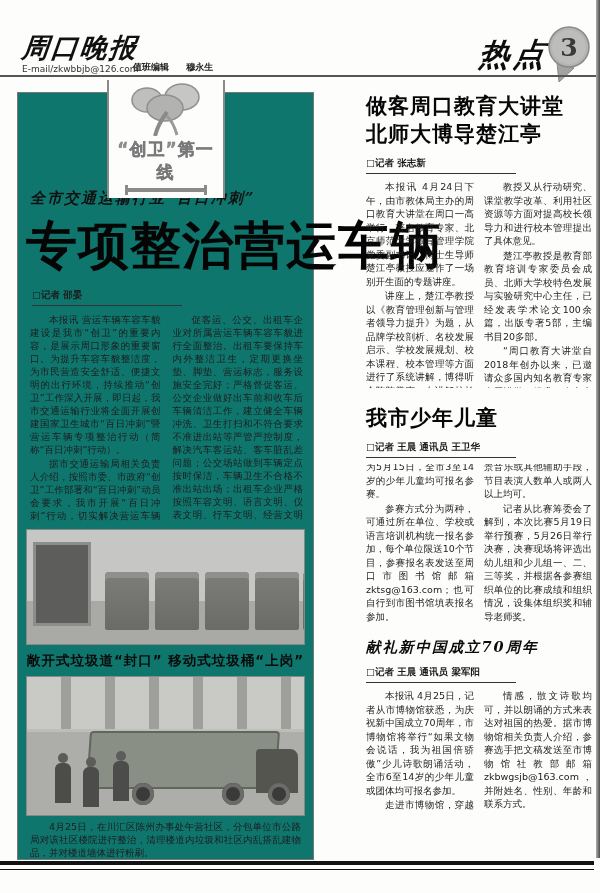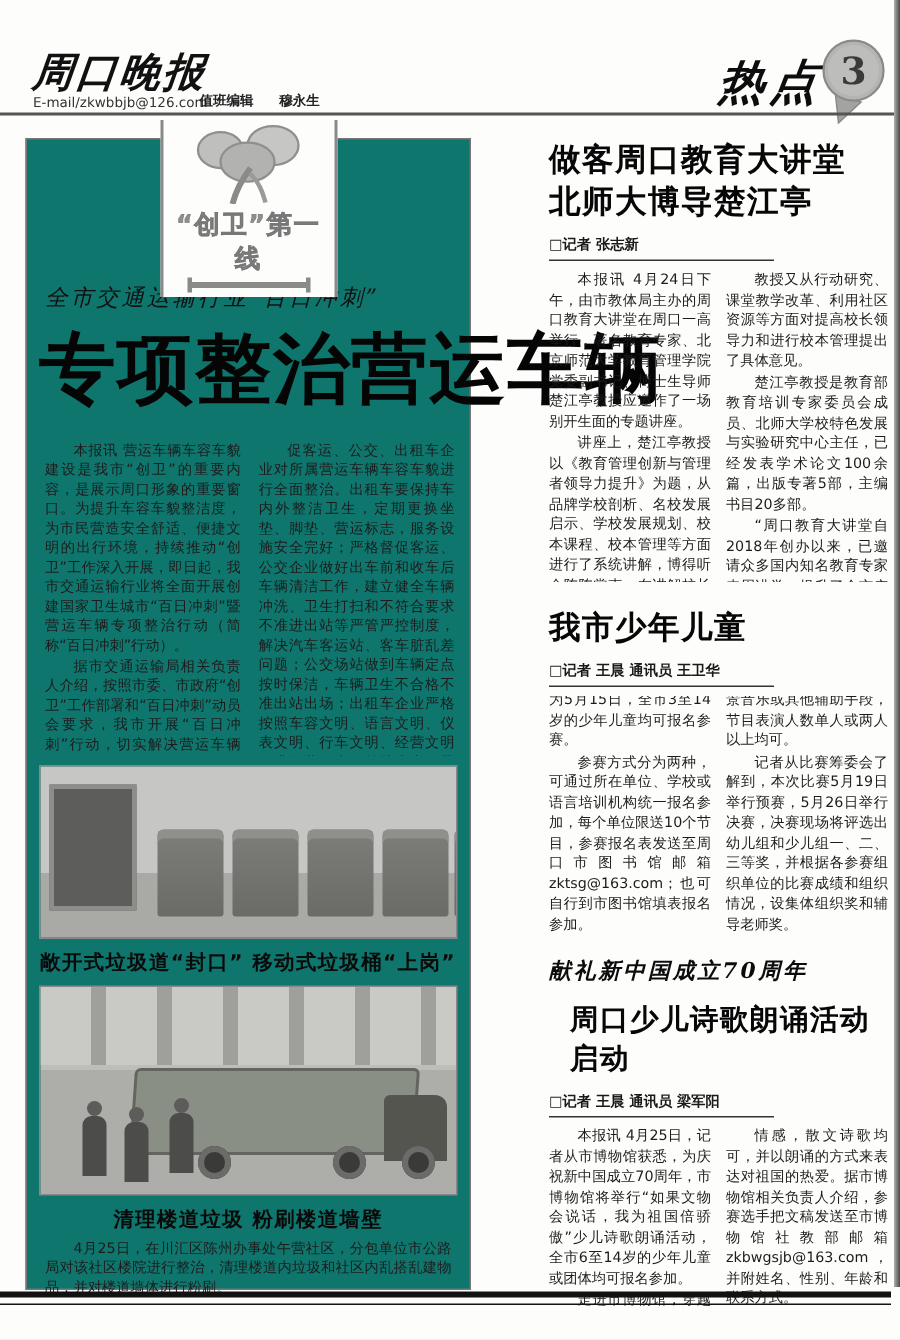--- a/index.html
+++ b/index.html
@@ -19,21 +19,21 @@
 
   
   .left-box { position:absolute; left:17px; top:92px; width:297px; height:768px; border:1.5px solid #777; background:#0f766e; }
   .badge { position:absolute; left:50%; top:-13px; transform:translateX(-50%); width:118px; background:#fdfdfc; border-left:2px solid #8a8a8a; border-right:2px solid #8a8a8a; text-align:center; padding:2px 0 6px 0; }
   .badge-tree { display:block; margin:0 auto; }
   .badge-label { display:block; font-size:17px; font-weight:900; color:#8f8f8f; letter-spacing:1px; margin-top:2px; -webkit-text-stroke:0.4px #777; }
   .badge-bar { display:block; margin:4px auto 0; width:78px; height:4px; background:#8a8a8a; position:relative; }
   .badge-bar::before,.badge-bar::after{content:"";position:absolute;top:-3px;width:3px;height:10px;background:#8a8a8a;}
   .badge-bar::before{left:-2px;} .badge-bar::after{right:-2px;}
 
-  .kicker { margin:96px 0 4px 12px; font-family:"DejaVu Serif","Liberation Serif",serif; font-style:italic; font-weight:normal; font-size:15px; letter-spacing:2px; color:#111; }
+  .kicker { margin:96px 0 4px 12px; font-family:"DejaVu Serif","Liberation Serif",serif; font-style:italic; font-weight:bold; font-size:15px; letter-spacing:2px; color:#111; }
   .headline { margin:2px 6px 8px 8px; font-size:51px; font-weight:900; letter-spacing:1px; color:#050505; white-space:nowrap; }
   .lead-byline { margin:4px 14px 2px 14px; width:150px; font-size:9.5px; font-weight:bold; border-bottom:1px solid #333; padding-bottom:3px; }
   .lead-cols { display:flex; gap:12px; padding:5px 10px 0 12px; height:215px; overflow:hidden; }
   .col { flex:1; font-size:9.5px; line-height:13px; text-align:justify; color:#1c1c1c; }
   .col p { text-indent:2em; margin-bottom:1px; }
 
   
   .photo { position:relative; margin:6px 8px 0 8px; border:1px solid #888; overflow:hidden; }
   .photo1 { height:116px; background:linear-gradient(#c6c6c4 0 62%, #a9a9a6 62% 100%); }
   .doorway { position:absolute; left:6px; bottom:18px; width:58px; height:84px; background:#5d5d5b; border:3px solid #8d8d8a; }
@@ -98,20 +98,21 @@
         <ellipse cx="38" cy="26" rx="18" ry="13" fill="#b2b2b0" stroke="#8f8f8d" stroke-width="1.5"></ellipse>
         <path d="M40 30 C34 38 30 46 28 54" stroke="#8a8a88" stroke-width="4" fill="none"></path>
         <path d="M40 34 C46 40 48 46 50 53" stroke="#9a9a98" stroke-width="3" fill="none"></path>
       </svg>
       <span class="badge-label">“创卫”第一线</span>
       <span class="badge-bar"></span>
     </div>
 
     <div class="kicker">全市交通运输行业“百日冲刺”</div>
     <div class="headline">专项整治营运车辆</div>
+    <div class="lead-byline">□记者 邵晏</div>
 
     <div class="lead-cols">
       <div class="col">
         <p>本报讯 营运车辆车容车貌建设是我市“创卫”的重要内容，是展示周口形象的重要窗口。为提升车容车貌整洁度，为市民营造安全舒适、便捷文明的出行环境，持续推动“创卫”工作深入开展，即日起，我市交通运输行业将全面开展创建国家卫生城市“百日冲刺”暨营运车辆专项整治行动（简称“百日冲刺”行动）。</p>
         <p>据市交通运输局相关负责人介绍，按照市委、市政府“创卫”工作部署和“百日冲刺”动员会要求，我市开展“百日冲刺”行动，切实解决营运车辆——客车、公交车、出租车的车容车貌脏乱差等问题，使车辆外观明显改变、服务质量明显改善、行业形象明显提升。</p>
 
       </div>
       <div class="col">
         <p>促客运、公交、出租车企业对所属营运车辆车容车貌进行全面整治。出租车要保持车内外整洁卫生，定期更换坐垫、脚垫、营运标志，服务设施安全完好；严格督促客运、公交企业做好出车前和收车后车辆清洁工作，建立健全车辆冲洗、卫生打扫和不符合要求不准进出站等严管严控制度，解决汽车客运站、客车脏乱差问题；公交场站做到车辆定点按时保洁，车辆卫生不合格不准出站出场；出租车企业严格按照车容文明、语言文明、仪表文明、行车文明、经营文明要求经营，当好外地来宾的导游员、文明服务的驾驶员、精神文明的传播员。</p>
 
@@ -132,21 +133,20 @@
       <div class="bld"></div>
       <div class="truck-bed"></div>
       <div class="truck-cab"></div>
       <div class="wheel" style="right:150px"></div>
       <div class="wheel" style="right:60px"></div>
       <div class="wheel" style="right:14px"></div>
       <div class="person" style="left:28px; bottom:12px"></div>
       <div class="person" style="left:56px; bottom:8px"></div>
       <div class="person" style="left:86px; bottom:14px"></div>
     </div>
-    <div class="cap-title">清理楼道垃圾  粉刷楼道墙壁</div>
     <div class="cap-body">
       <span>4月25日，在川汇区陈州办事处午营社区，分包单位市公路局对该社区楼院进行整治，清理楼道内垃圾和社区内乱搭乱建物品，并对楼道墙体进行粉刷。</span>
       
     </div>
   </div>
 
   <div class="right-col">
 
     <div class="art1">
       <div class="r-title">
@@ -180,21 +180,20 @@
         </div>
         <div class="col">
           <p>书馆举行，设幼儿组和少儿组，幼儿组年龄为3至6岁，少儿组年龄为7至14岁，选报故事主题、题材不限，时长3至10分钟，表演过程中可使用背景音乐或其他辅助手段，节目表演人数单人或两人以上均可。</p>
           <p>记者从比赛筹委会了解到，本次比赛5月19日举行预赛，5月26日举行决赛，决赛现场将评选出幼儿组和少儿组一、二、三等奖，并根据各参赛组织单位的比赛成绩和组织情况，设集体组织奖和辅导老师奖。</p>
         </div>
       </div>
     </div>
 
     <div class="art3">
       <div class="art3-kicker">献礼新中国成立70周年</div>
-      <div class="art3-title">周口少儿诗歌朗诵活动启动</div>
       <div class="r-byline">□记者 王晨 通讯员 梁军阳</div>
       <div class="r-cols">
         <div class="col">
           <p>本报讯 4月25日，记者从市博物馆获悉，为庆祝新中国成立70周年，市博物馆将举行“如果文物会说话，我为祖国倍骄傲”少儿诗歌朗诵活动，全市6至14岁的少年儿童或团体均可报名参加。</p>
           <p>走进市博物馆，穿越历史长河，无数的国宝昭示着千百年来我市的文明和辉煌。参赛选手以一件文物作为出发点引申抒发自己内心</p>
         </div>
         <div class="col">
           <p>情感，散文诗歌均可，并以朗诵的方式来表达对祖国的热爱。据市博物馆相关负责人介绍，参赛选手把文稿发送至市博物馆社教部邮箱zkbwgsjb@163.com，并附姓名、性别、年龄和联系方式。</p>
 
         </div>

